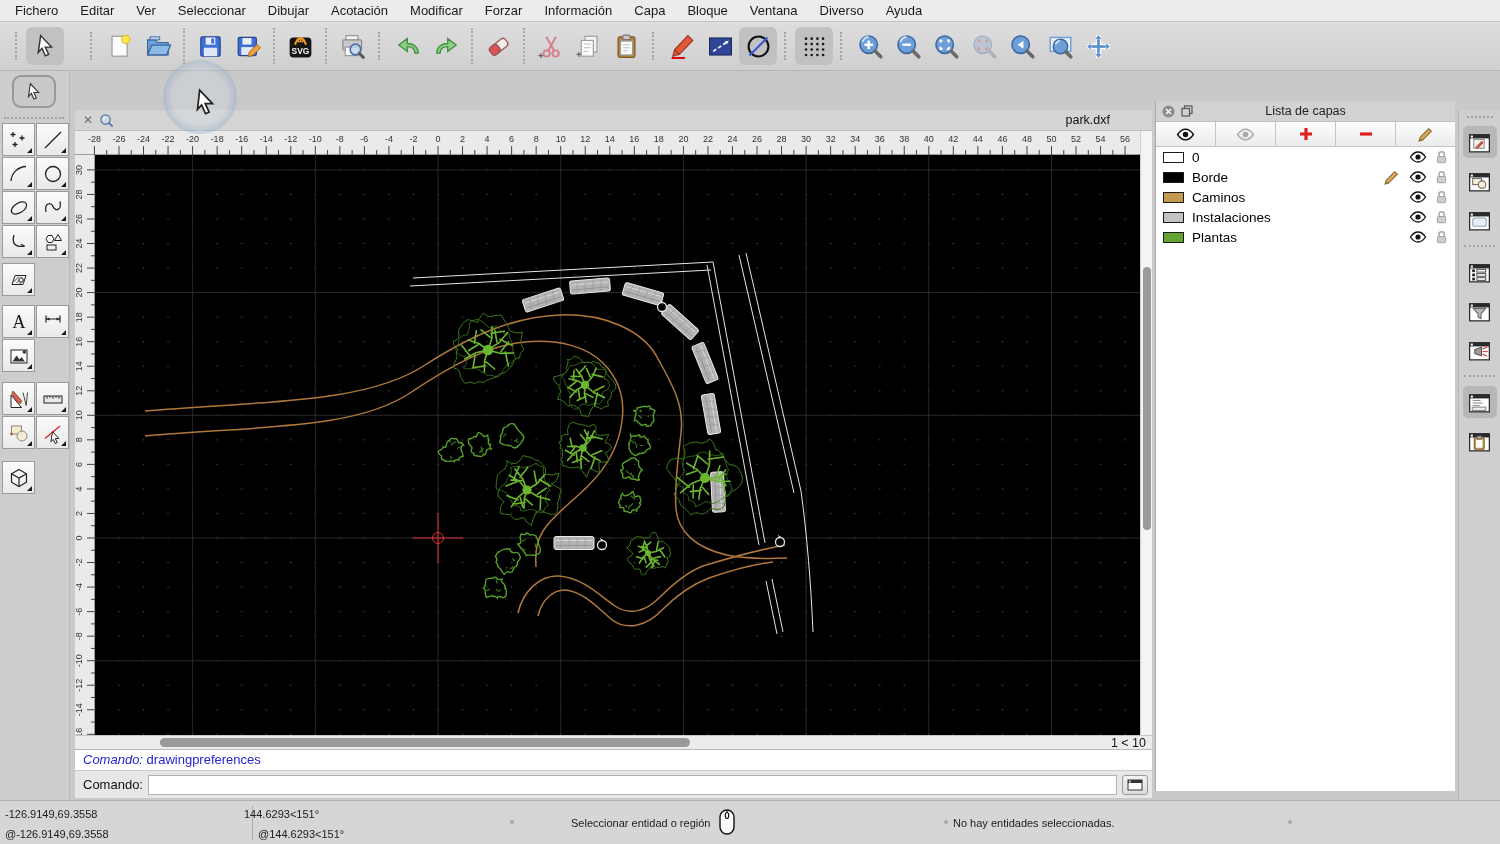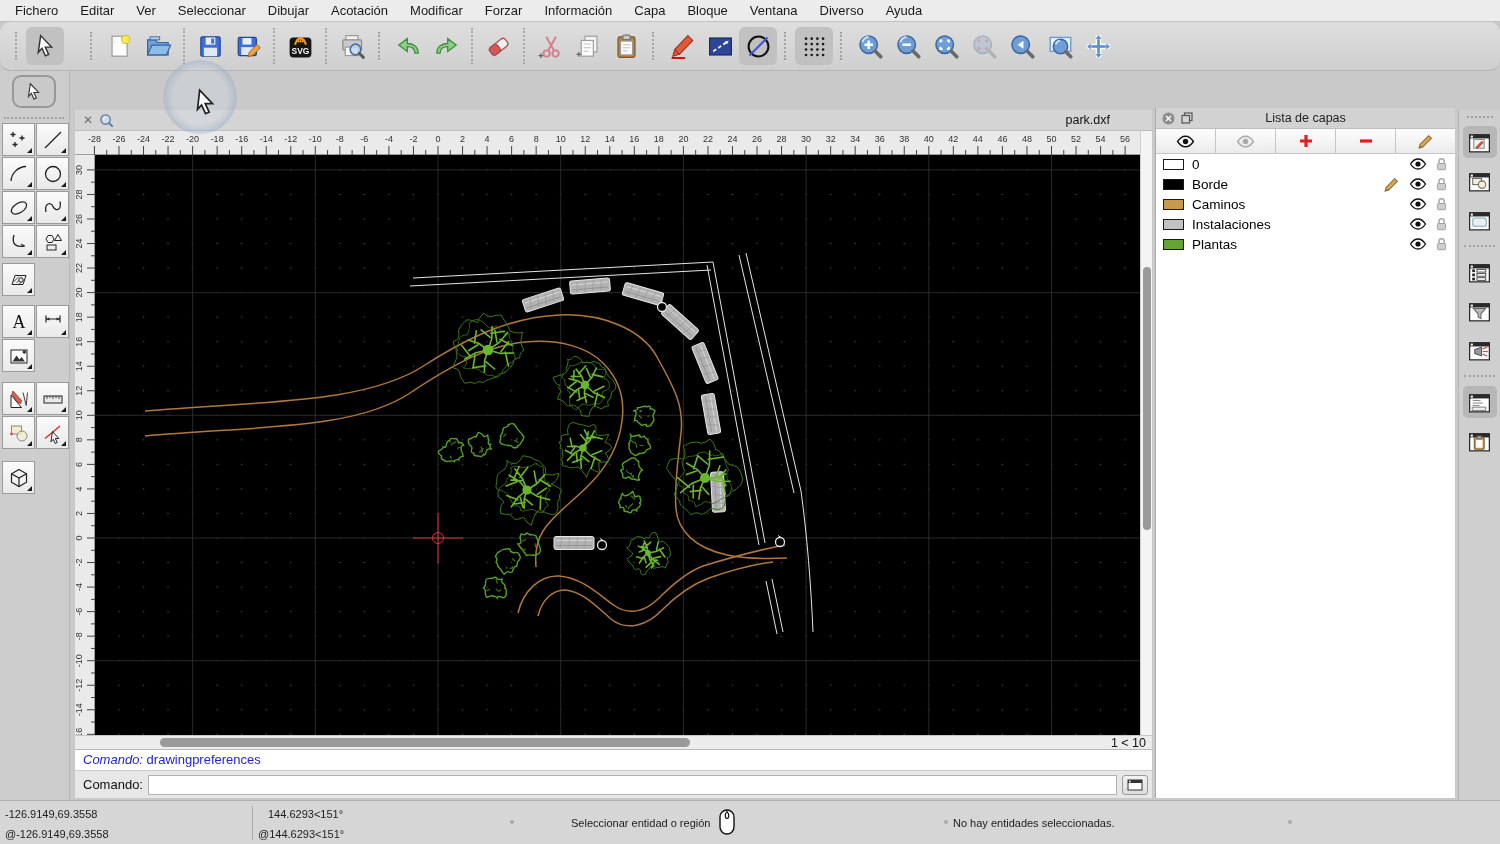--- a/index.html
+++ b/index.html
@@ -5,21 +5,21 @@
   * { margin:0; padding:0; box-sizing:border-box; }
   html,body { width:1500px; height:844px; }
   body { position:relative; font-family:"Liberation Sans",sans-serif; background:#c9c9c9; overflow:hidden; font-size:13px; color:#111; }
   .abs { position:absolute; }
 
   
   #menubar { left:0; top:0; width:1500px; height:22px; background:#ececec; border-bottom:1px solid #c2c2c2; display:flex; align-items:center; padding-left:4px; }
   .menuitem { padding:0 11px; font-size:13px; color:#1a1a1a; line-height:21px; cursor:default; }
 
   
-  #toolbar { left:0; top:22px; width:1500px; height:49px; background:linear-gradient(#dedede,#cfcfcf); border-bottom:1px solid #b4b4b4; display:flex; align-items:center; padding-left:8px;border-radius:11px; }
+  #toolbar { left:0; top:22px; width:1500px; height:49px; background:linear-gradient(#dedede,#cfcfcf); border-bottom:1px solid #b4b4b4; display:flex; align-items:center; padding-left:8px; }
   .tbtn { width:38px; height:38px; display:flex; align-items:center; justify-content:center; border-radius:6px; flex:0 0 auto; }
   .tbtn svg { width:29px; height:29px; }
   .tbtn.active { background:#c1c1c1; }
   .tbtn.disabled { opacity:.45; }
   .thandle { width:4px; height:28px; border-left:2px dotted #a3a3a3; margin:0 7px; flex:0 0 auto; }
   .tsep { width:2px; height:36px; border-left:2px dotted #a9a9a9; margin:0 6px; flex:0 0 auto; }
 
   
   #leftcol { left:0; top:71px; width:70px; height:729px; background:#cdcdcd; border-right:1px solid #b8b8b8; }
   #selectbtn { left:12px; top:75px; width:44px; height:33px; background:#c9c9c9; border:2px solid #989898; border-radius:9px; display:flex; align-items:center; justify-content:center; }
@@ -41,21 +41,21 @@
   #zoomlabel { position:absolute; right:6px; top:0; font-size:12.5px; color:#111; line-height:14px; }
 
   
   #cmdhistory { left:75px; top:749px; width:1077px; height:21px; background:#fff; border-top:1px solid #b9b9b9; font-size:13px; color:#2424d0; padding:2px 0 0 8px; }
   #cmdhistory .lbl { font-style:italic; }
   #cmdrow { left:75px; top:770px; width:1077px; height:28px; background:#e7e7e7; border-top:1px solid #cacaca; display:flex; align-items:center; padding:0 4px 0 8px; }
   #cmdinput { flex:1; height:20px; margin:0 5px; border:1px solid #b2b2b2; background:#fff; font-family:"Liberation Sans",sans-serif; font-size:12px; padding:0 4px; }
   #cmdkbbtn { width:26px; height:20px; background:linear-gradient(#f2f2f2,#dcdcdc); border:1px solid #9b9b9b; border-radius:3px; display:flex; align-items:center; justify-content:center; }
 
   
-  #layerpanel { left:1155px; top:108px; width:300px; height:690px; background:#fff; border-left:1px solid #ababab; }
+  #layerpanel { left:1155px; top:101px; width:300px; height:690px; background:#fff; border-left:1px solid #ababab; }
   #lphead { height:21px; background:#d2d2d2; border-bottom:1px solid #bdbdbd; display:flex; align-items:center; padding:0 6px; }
   #lphead .wbtn { width:13px; height:13px; margin-right:5px; display:flex; align-items:center; justify-content:center; }
   #lptitle { flex:1; text-align:center; font-size:12.5px; color:#222; }
   #lptools { display:flex; height:25px; border-bottom:1px solid #c6c6c6; }
   .lptool { flex:1; background:linear-gradient(#fdfdfd,#ebebeb); border-right:1px solid #c6c6c6; display:flex; align-items:center; justify-content:center; }
   .lptool:last-child { border-right:none; }
   .lrow { height:20px; display:flex; align-items:center; padding:0 8px 0 7px; }
   .lswatch { width:21px; height:11px; border:1px solid #1a1a1a; margin-right:8px; flex:0 0 auto; }
   .lname { flex:1; font-size:13.5px; color:#000; }
   .lrow .rico { margin-left:9px; display:flex; align-items:center; }
@@ -1119,21 +1119,21 @@
         <rect x="10.8" y="6.8" width="4" height="2.6" fill="#bbb" stroke="#666"></rect>
         <rect x="9.7" y="10.5" width="6.2" height="7.5" fill="#fff"></rect>
       </svg>
     </div>
   </div>
 
 <div id="statusbar" class="abs">
   <span class="l1" style="left:5px">-126.9149,69.3558</span>
   <span class="l2" style="left:5px">@-126.9149,69.3558</span>
   <span id="sb-div"></span>
-  <span class="l1" style="left:268px">144.6293&lt;151°</span>
+  <span class="l1" style="left:244px">144.6293&lt;151°</span>
   <span class="l2" style="left:258px">@144.6293&lt;151°</span>
   <span class="sbdot" style="left:510px"></span>
   <span class="l1" style="left:571px;top:16px">Seleccionar entidad o región</span>
   <svg class="abs" style="left:719px;top:8px" width="16" height="26" viewBox="0 0 16 26">
       <rect x="1" y="1" width="14" height="24" rx="7" fill="#fbfbfb" stroke="#111" stroke-width="1.4"></rect>
       <line x1="8" y1="1" x2="8" y2="10" stroke="#111" stroke-width="1.2"></line>
       <ellipse cx="8" cy="6.5" rx="1.7" ry="3" fill="#fff" stroke="#111" stroke-width="1.2"></ellipse>
     </svg>
   <span class="sbdot" style="left:944px"></span>
   <span class="l1" style="left:953px;top:16px">No hay entidades seleccionadas.</span>

